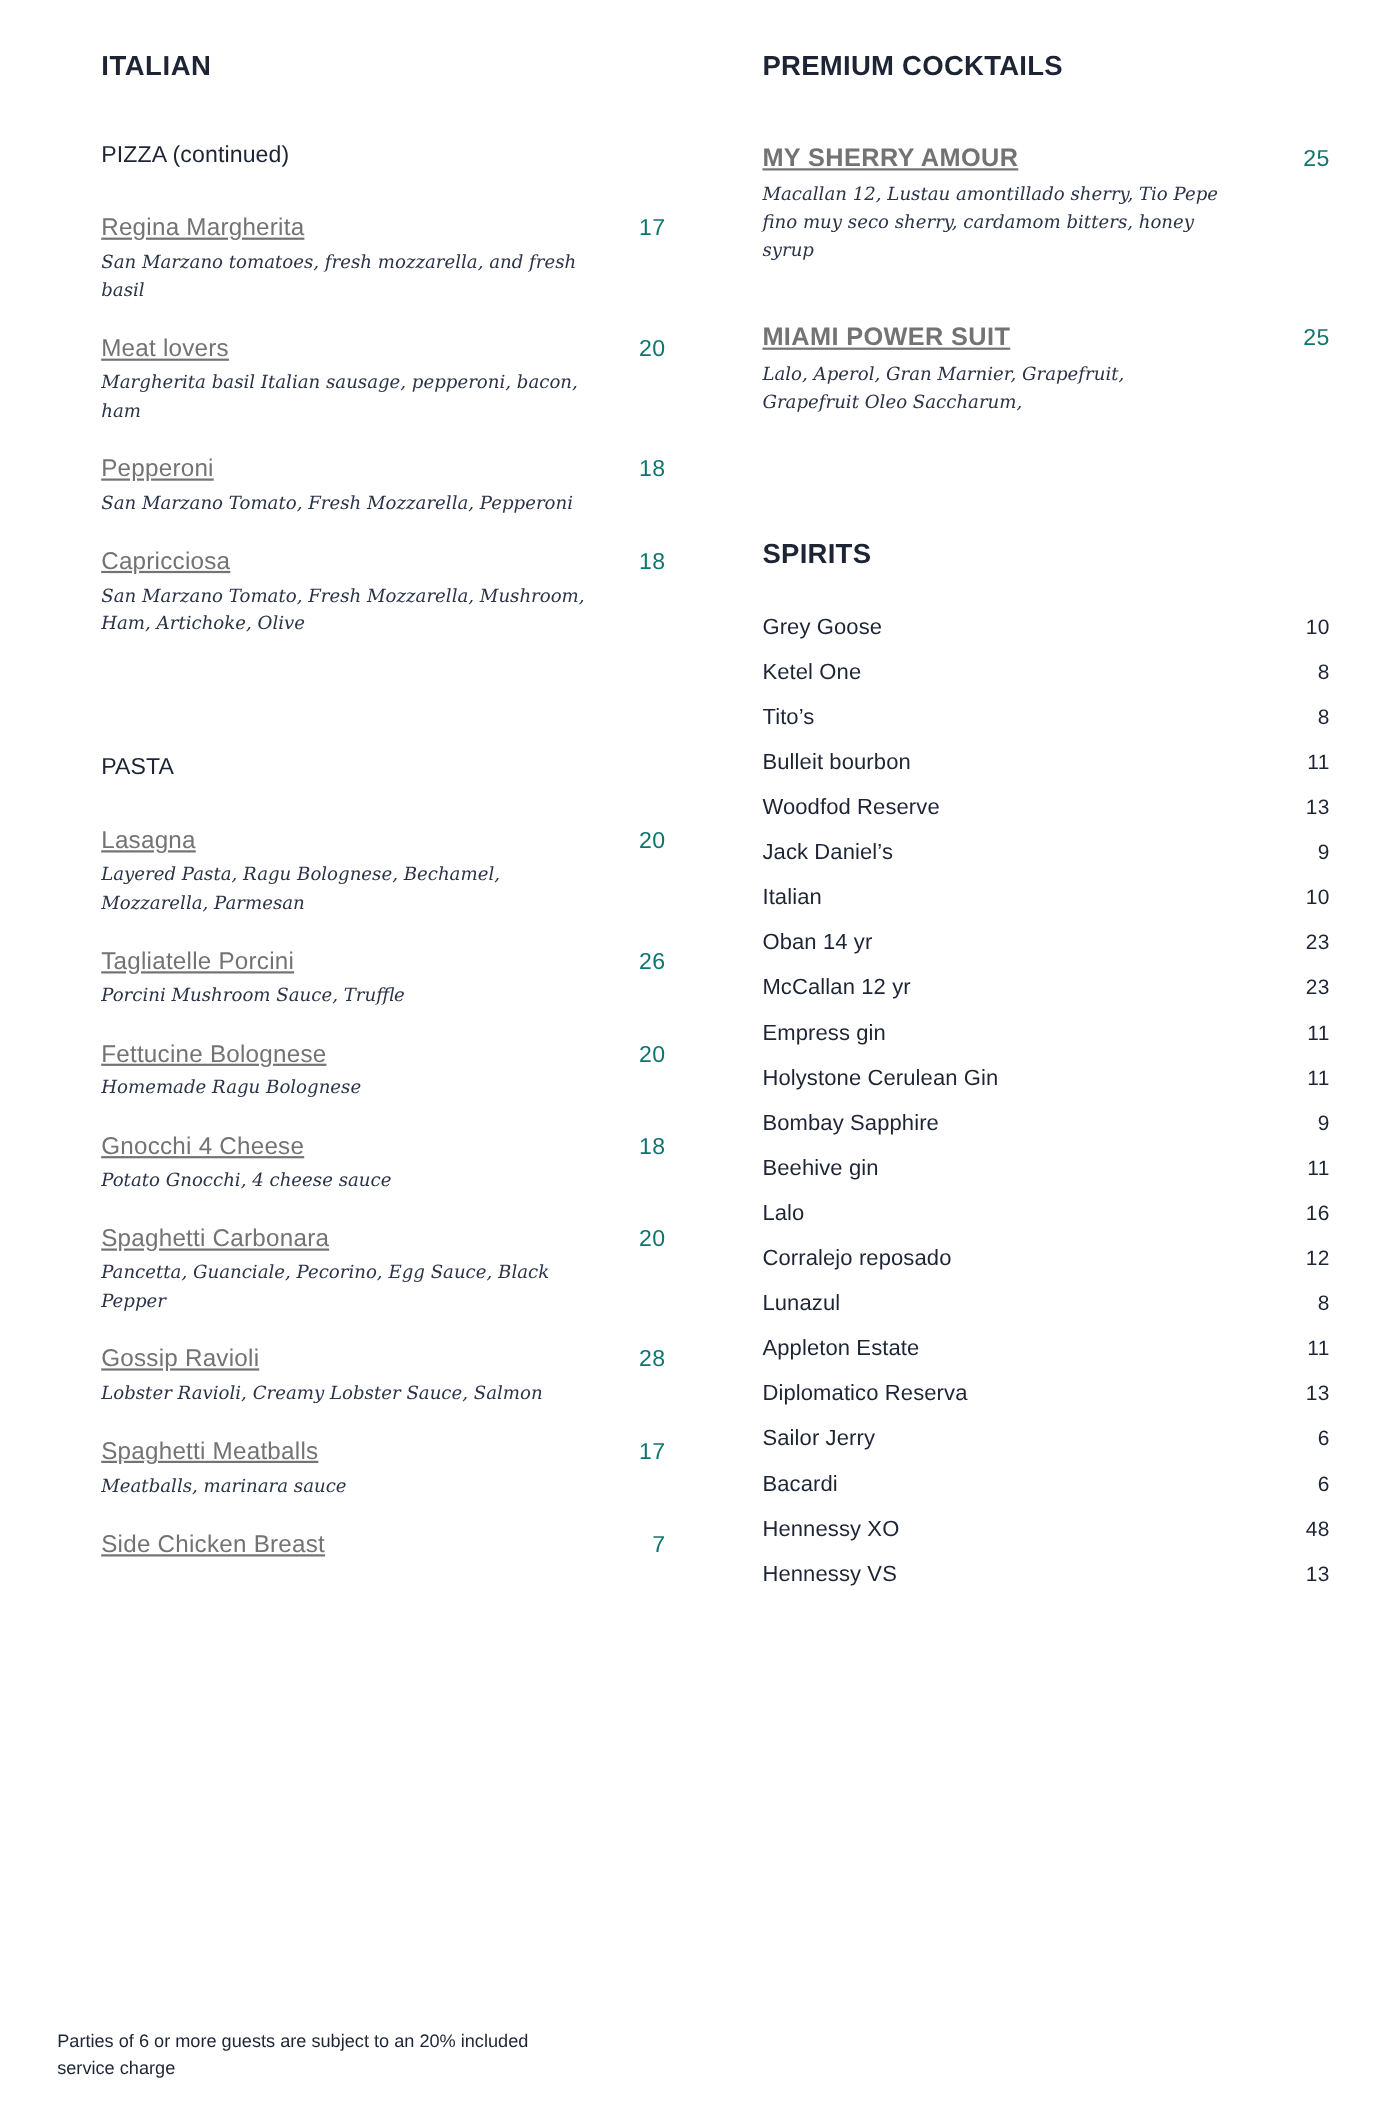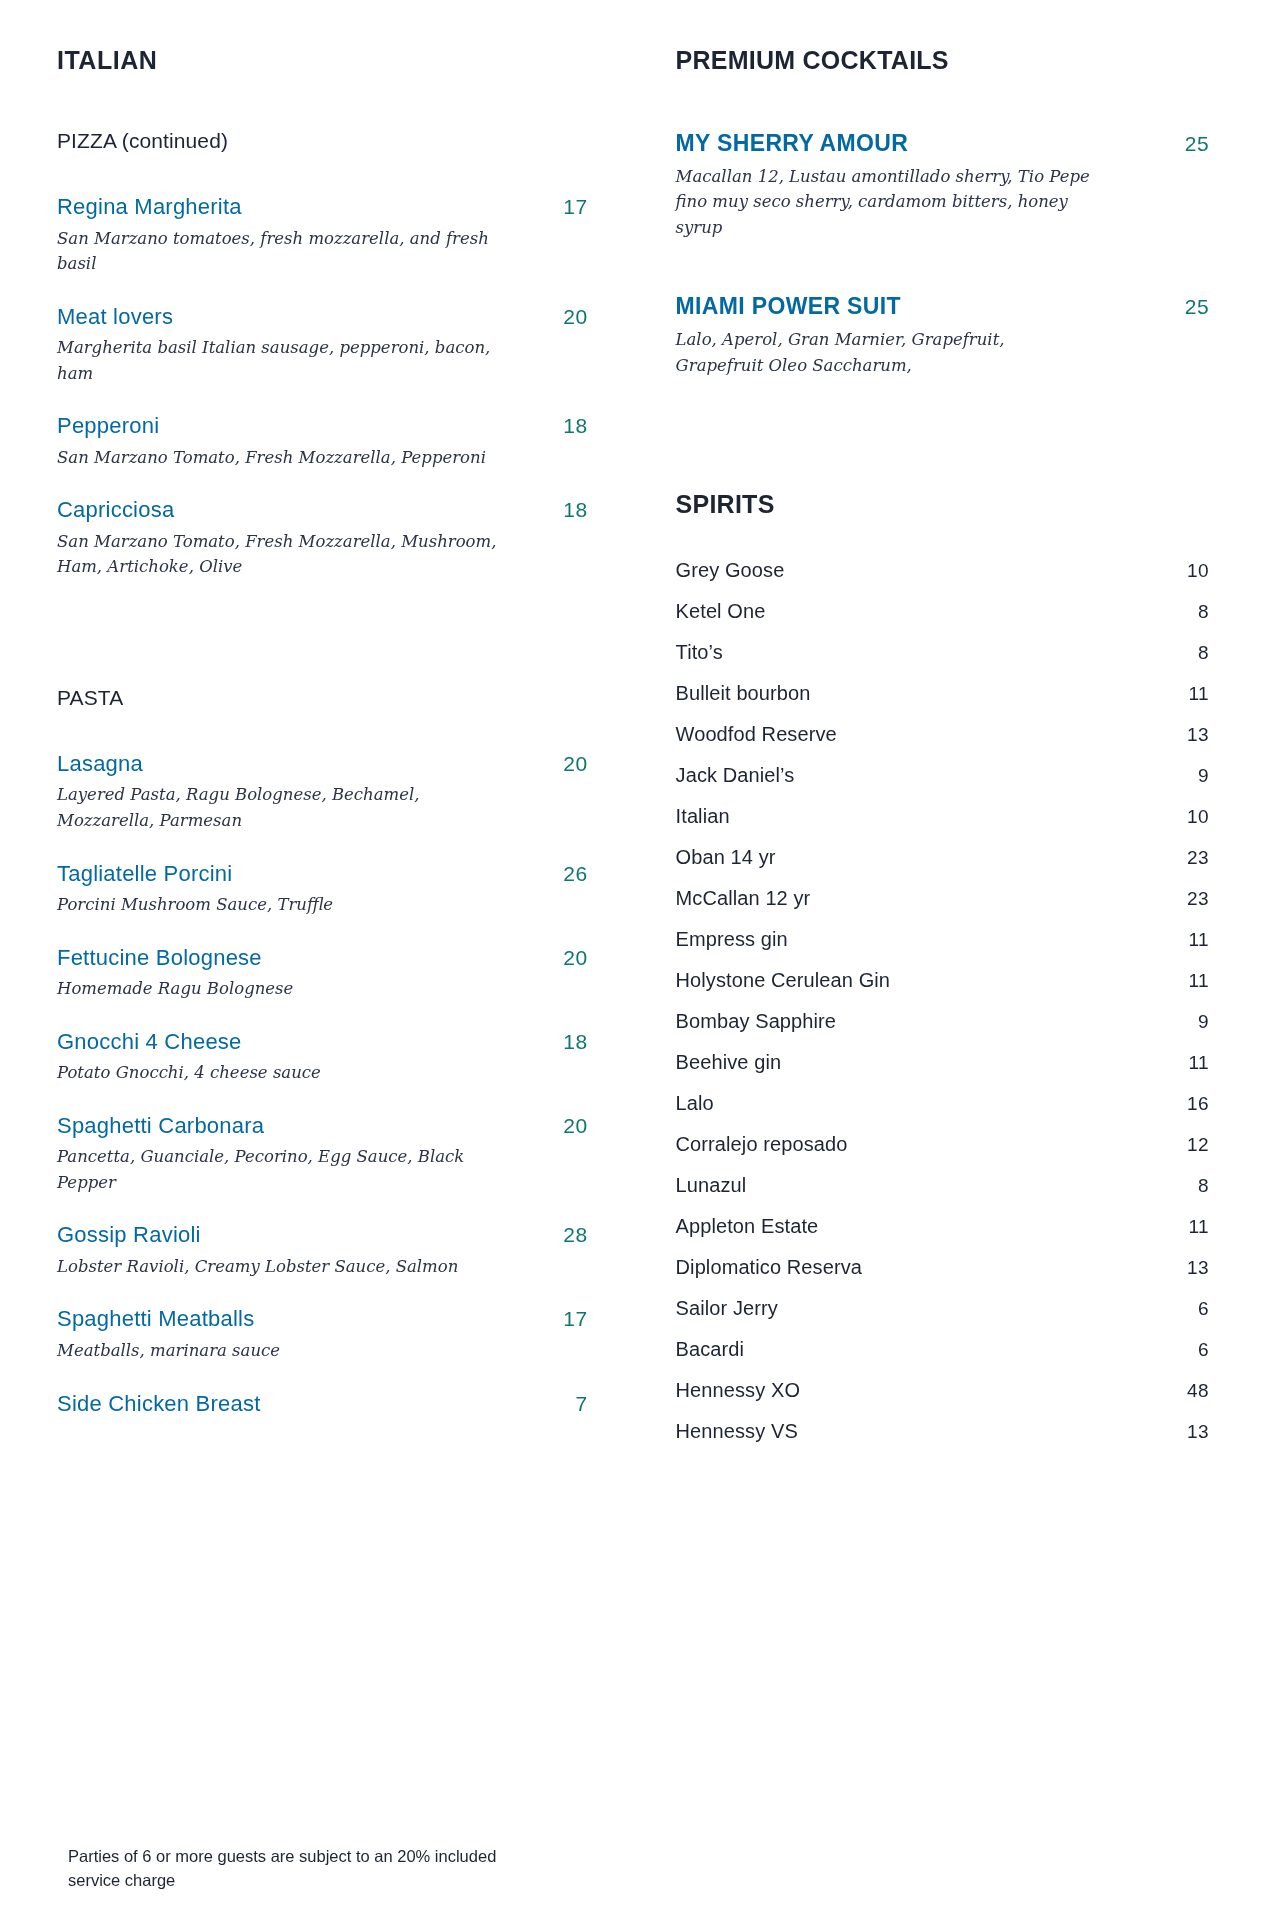--- a/index.html
+++ b/index.html
@@ -12,21 +12,21 @@
     height: 1920px;
     font-family: "Liberation Sans", sans-serif;
     color: #1d2433;
     -webkit-font-smoothing: antialiased;
   }
   .page {
     position: relative;
     width: 1269px;
     height: 1920px;
     box-sizing: border-box;
-    padding: 46px 60px 0 57px;
+    padding: 46px 60px 0 92px;
     display: flex;
     gap: 0;
   }
   .col {
     box-sizing: border-box;
   }
   .col-left {
     width: 595px;
     padding-right: 40px;
   }
@@ -65,22 +65,23 @@
   }
   .item-head {
     display: flex;
     align-items: baseline;
     justify-content: space-between;
   }
   .item-name {
     font-size: 22px;
     font-weight: 500;
     letter-spacing: 0.01em;
-    color: #0369a1;
+    color: #737373;
     line-height: 1.25;
+    text-decoration: underline;
   }
   .item-price {
     font-size: 21px;
     font-weight: 500;
     color: #0f766e;
     letter-spacing: 0.02em;
     padding-left: 14px;
     white-space: nowrap;
   }
   .item-desc {
@@ -129,21 +130,21 @@
   .spirit-price {
     font-size: 19px;
     font-weight: 500;
     color: #1d2433;
     letter-spacing: 0.02em;
     white-space: nowrap;
   }
 
   .footnote {
     position: absolute;
-    left: 68px;
+    left: 52px;
     top: 1845px;
     width: 470px;
     font-size: 16.5px;
     line-height: 1.45;
     color: #1d2433;
   }
 </style>
 </head>
 <body>
 

